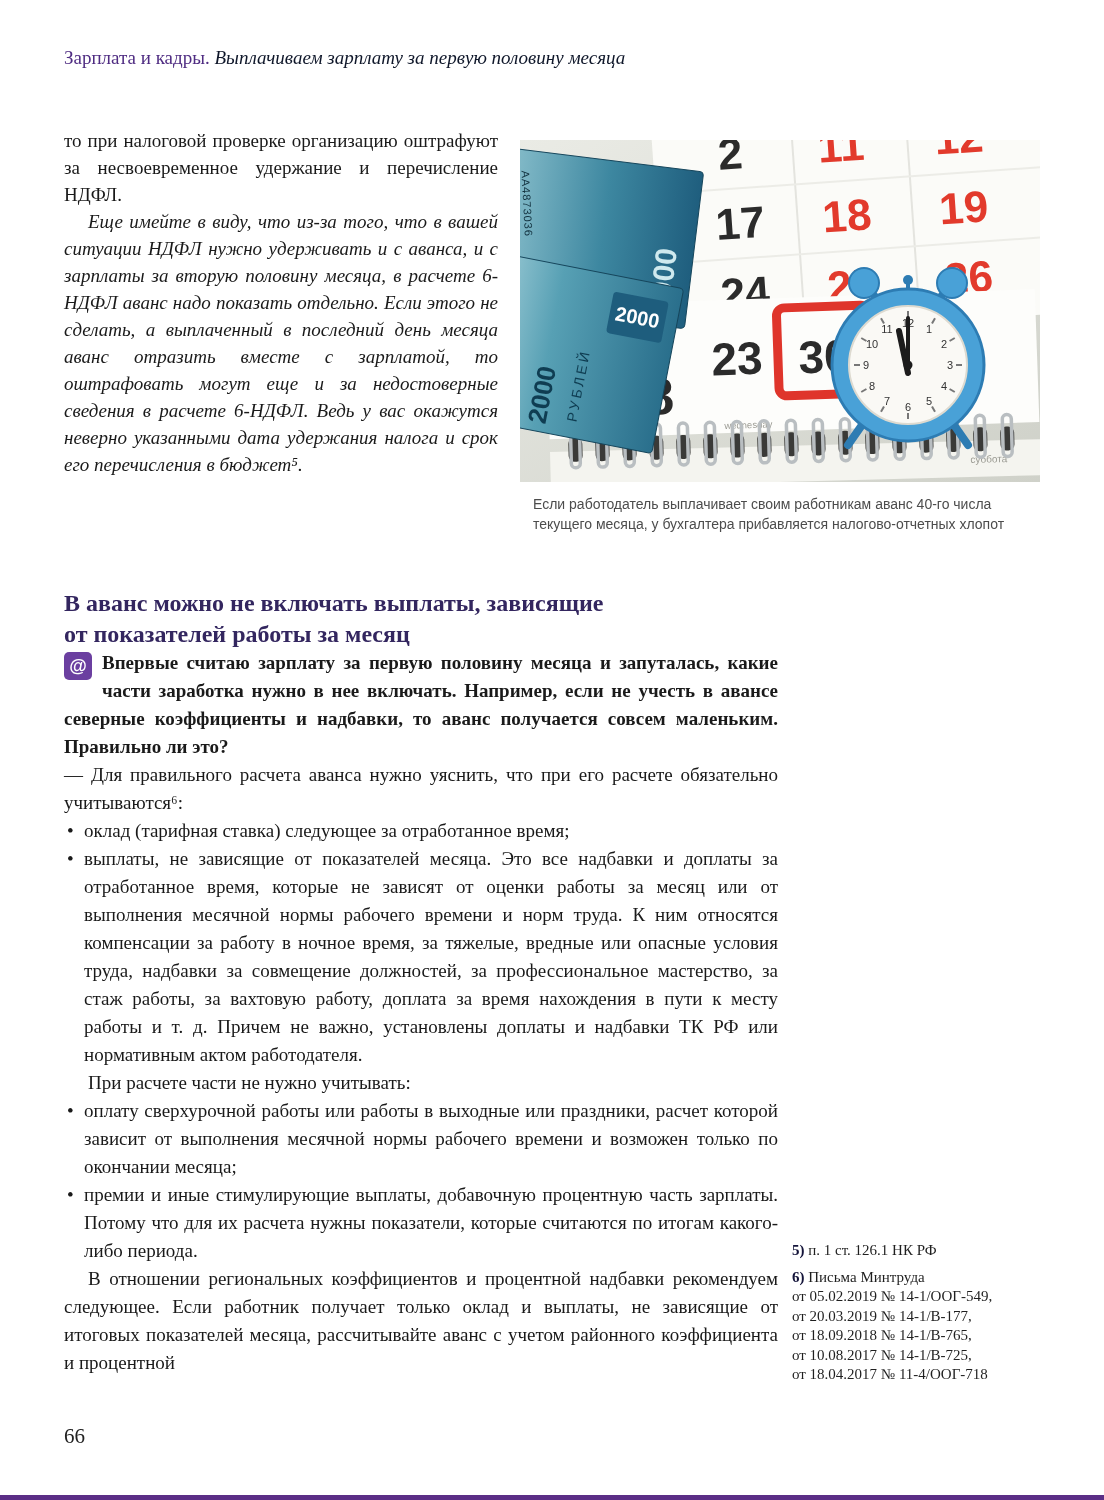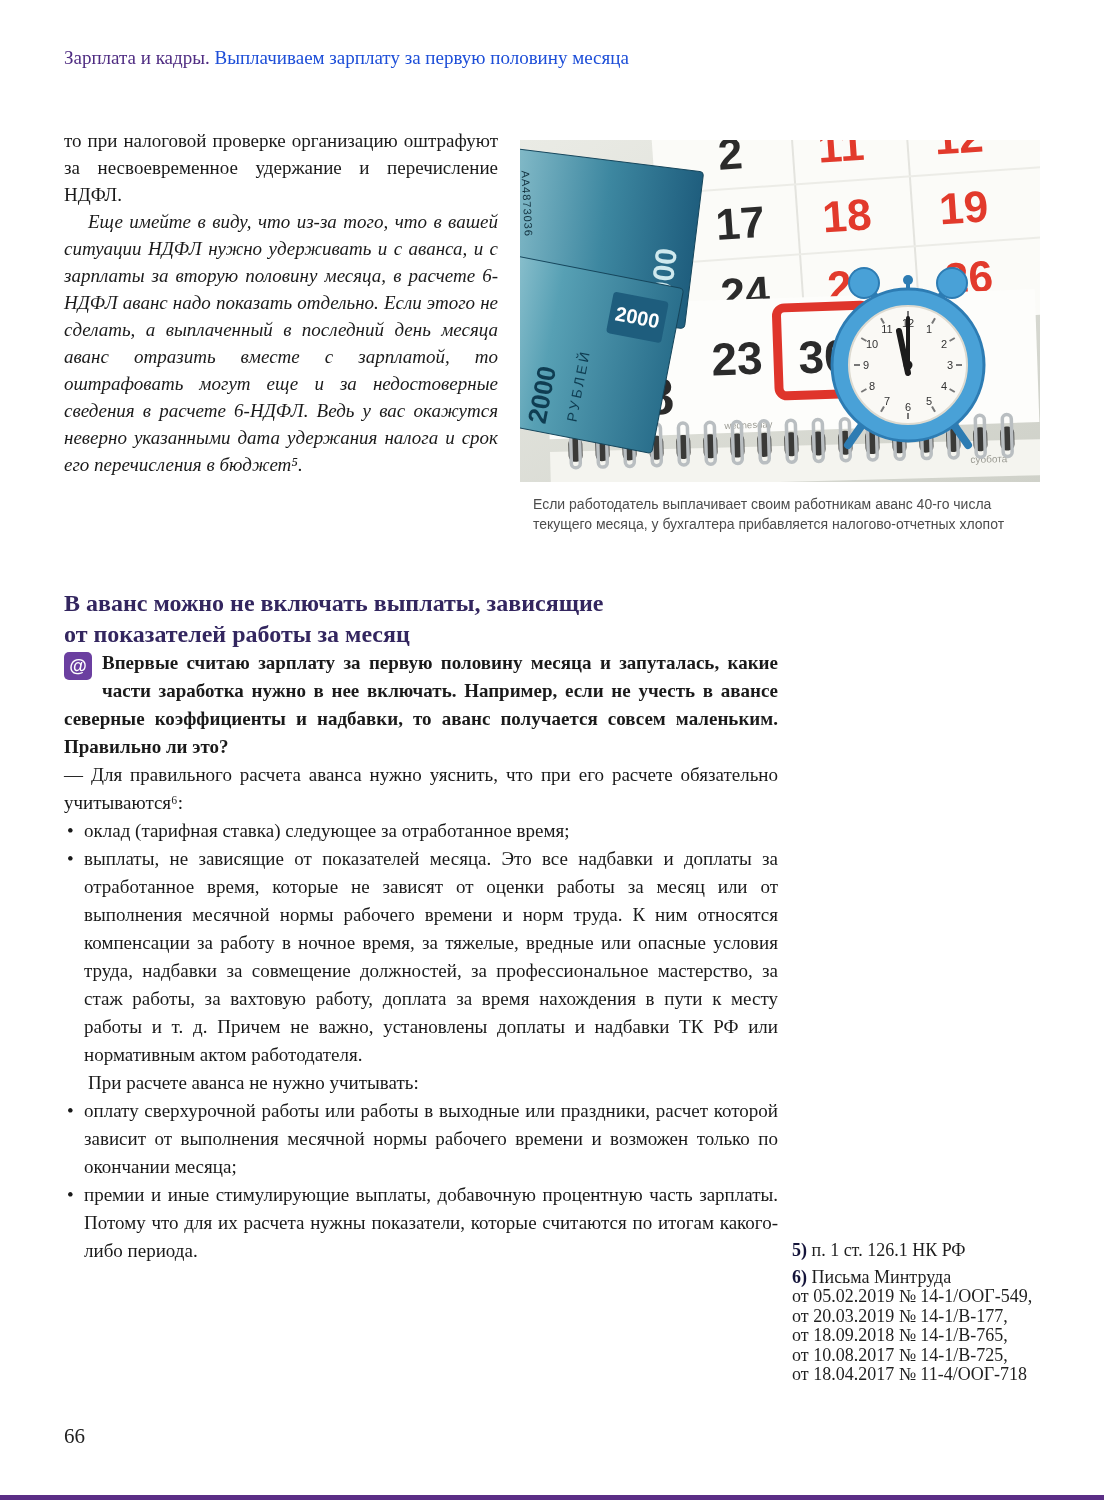--- a/index.html
+++ b/index.html
@@ -3,21 +3,21 @@
 <meta charset="utf-8">
 <style>
   html,body { margin:0; padding:0; background:#ffffff; }
   .page {
     position:relative; width:1104px; height:1500px; background:#ffffff;
     font-family:"Liberation Serif","DejaVu Serif",serif; color:#1a1a1a; overflow:hidden;
   }
   
   .header { position:absolute; left:64px; top:47px; width:960px; font-size:19px; }
   .header .rubric  { font-weight:normal; color:#4f2c82; }
-  .header .subtitle{ color:#1d4ed8; }
+  .header .subtitle{ color:#0f172a;font-style:italic; }
   
   .intro { position:absolute; left:64px; top:127px; width:434px; font-size:19px; line-height:27px; text-align:justify; }
   .intro p { margin:0; }
   .intro p + p { text-indent:24px;font-style:italic; }
   
   .photo { position:absolute; left:520px; top:140px; width:520px; height:342px; overflow:hidden; background:#dfe0da; }
   .photo-caption { position:absolute; left:533px; top:494px; width:500px;
     font-family:"Liberation Sans","DejaVu Sans",sans-serif; font-size:14px; line-height:20px; color:#4c4c4c; }
   
   .section-heading { position:absolute; left:64px; top:588px; width:780px;
@@ -27,21 +27,21 @@
   .qa p { margin:0; }
   .question { font-weight:bold; }
   .at-badge { display:inline-block; float:left; width:28px; height:28px; background:#6b3fa0; color:#ffffff;
     border-radius:5px; text-align:center; line-height:28px;
     font-family:"Liberation Sans","DejaVu Sans",sans-serif; font-size:18px; font-weight:bold; margin:3px 10px 0 0; }
   .bullet { position:relative; padding-left:20px; }
   .bullet::before { content:"\2022"; position:absolute; left:3px; }
   .para-indent { text-indent:24px; }
   
   .footnotes { position:absolute; left:792px; top:1241px; width:280px;
-    font-size:18px; line-height:19.5px; color:#1f1f1f; }
+    font-size:15px; line-height:19.5px; color:#1f1f1f; }
   .footnote { margin-bottom:7px; }
   .fn-num { font-weight:bold; color:#14143a; }
   
   .page-number { position:absolute; left:64px; top:1424px; font-size:21px; color:#222222; }
   .bottom-bar { position:absolute; left:0; right:0; bottom:0; height:5px; background:#5b2e86; }
   
   .photo-svg text { font-family:"Liberation Sans","DejaVu Sans",sans-serif; }
   .cal-num { font-weight:700; fill:#2b2b2b; }
   .cal-red { fill:#e23a2c; }
   .cal-label { fill:#9b9b93; }
@@ -252,23 +252,24 @@
     <div>от показателей работы за месяц</div>
   </div>
 
   <div class="qa">
     <p class="question">
       <span class="at-badge">@</span><span>Впервые считаю зарплату за первую половину месяца и запуталась, какие части заработка нужно в нее включать. Например, если не учесть в авансе северные коэффициенты и надбавки, то аванс получается совсем маленьким. Правильно ли это?</span>
     </p>
     <p>—  Для правильного расчета аванса нужно уяснить, что при его расчете обязательно учитываются⁶:</p>
     <div class="bullet">оклад (тарифная ставка) следующее за отработанное время;</div>
     <div class="bullet">выплаты, не зависящие от показателей месяца. Это все надбавки и доплаты за отработанное время, которые не зависят от оценки работы за месяц или от выполнения месячной нормы рабочего времени и норм труда. К ним относятся компенсации за работу в ночное время, за тяжелые, вредные или опасные условия труда, надбавки за совмещение должностей, за профессиональное мастерство, за стаж работы, за вахтовую работу, доплата за время нахождения в пути к месту работы и т. д. Причем не важно, установлены доплаты и надбавки ТК РФ или нормативным актом работодателя.</div>
-    <p class="para-indent">При расчете аванса не нужно учитывать:</p>
+    <p class="para-indent">При расчете части не нужно учитывать:</p>
     <div class="bullet">оплату сверхурочной работы или работы в выходные или праздники, расчет которой зависит от выполнения месячной нормы рабочего времени и возможен только по окончании месяца;</div>
     <div class="bullet">премии и иные стимулирующие выплаты, добавочную процентную часть зарплаты. Потому что для их расчета нужны показатели, которые считаются по итогам какого-либо периода.</div>
+    <p class="para-indent">В отношении региональных коэффициентов и процентной надбавки рекомендуем следующее. Если работник получает только оклад и выплаты, не зависящие от итоговых показателей месяца, рассчитывайте аванс с учетом районного коэффициента и процентной</p>
   </div>
 
   <div class="footnotes">
     <div class="footnote">
       <span class="fn-num">5)</span>
       <span>п. 1 ст. 126.1 НК РФ</span>
     </div>
     <div class="footnote">
       <div>
         <span class="fn-num">6)</span>

